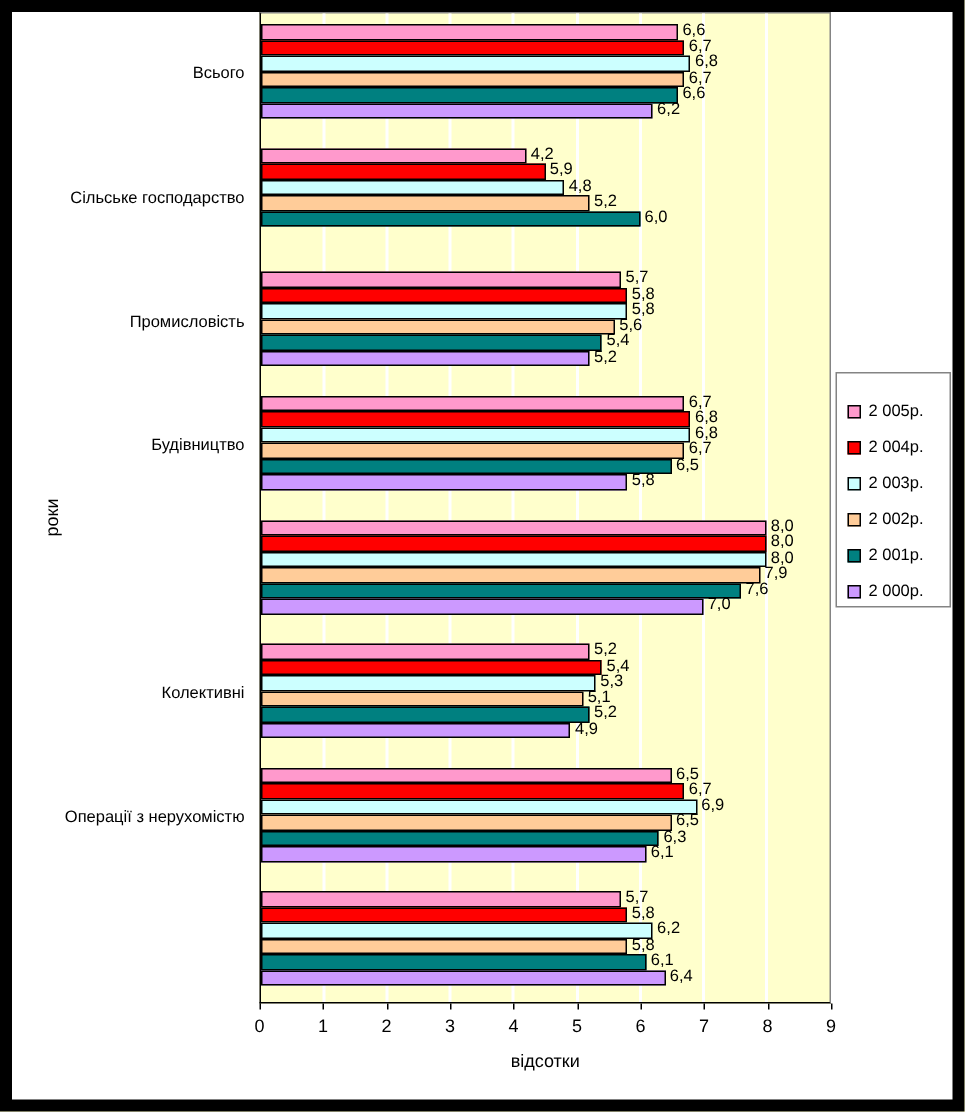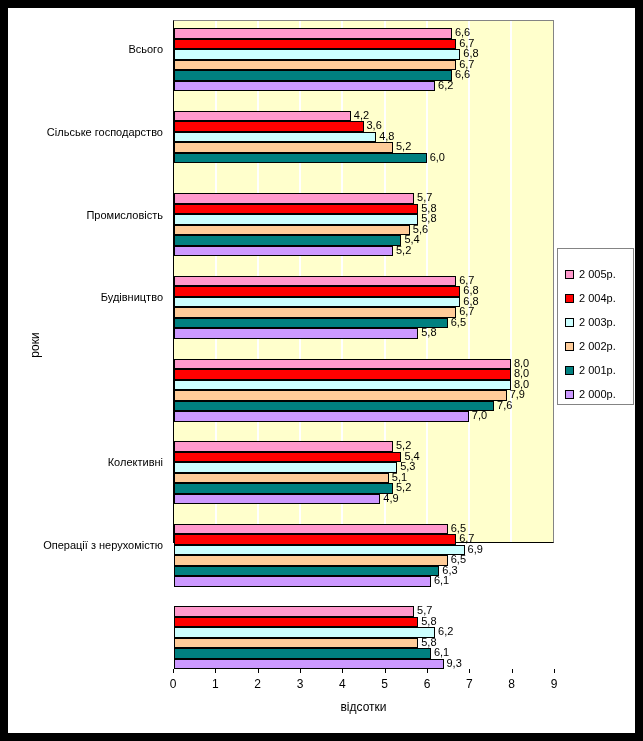--- a/index.html
+++ b/index.html
@@ -8,21 +8,21 @@
     background:#000;
     font-family:"Liberation Sans", sans-serif;
     position:relative;
     overflow:hidden;
   }
   .inner{
     position:absolute;left:8px;top:8px;width:627px;height:725px;
     background:#fff;
   }
   .plot-area{
-    position:absolute;left:165px;top:12px;width:381px;height:523px;
+    position:absolute;left:165px;top:0px;width:381px;height:661px;
     background:#FFFFCC;
     border-top:1px solid #848484;
     border-right:1px solid #848484;
     border-left:1px solid #000;
     border-bottom:1px solid #000;
     box-sizing:border-box;
   }
   .gridline{
     position:absolute;top:0;bottom:0;width:2px;margin-left:-1px;
     background:#FFFFFF;
@@ -139,21 +139,21 @@
           <div class="bar-value" style="left: calc(68.8889% + 3px);">6,2</div>
         </div>
       </div>
       <div class="bar-group" style="top: 82.625px; height: 82.625px;">
         <div class="bar-row">
           <div class="bar" style="width: 46.6667%; background: rgb(255, 153, 204);"></div>
           <div class="bar-value" style="left: calc(46.6667% + 3px);">4,2</div>
         </div>
         <div class="bar-row">
           <div class="bar" style="width: 50%; background: rgb(255, 0, 0);"></div>
-          <div class="bar-value" style="left: calc(50% + 3px);">3,6</div>
+          <div class="bar-value" style="left: calc(50% + 3px);">5,9</div>
         </div>
         <div class="bar-row">
           <div class="bar" style="width: 53.3333%; background: rgb(204, 255, 255);"></div>
           <div class="bar-value" style="left: calc(53.3333% + 3px);">4,8</div>
         </div>
         <div class="bar-row">
           <div class="bar" style="width: 57.7778%; background: rgb(255, 204, 153);"></div>
           <div class="bar-value" style="left: calc(57.7778% + 3px);">5,2</div>
         </div>
         <div class="bar-row">
@@ -307,21 +307,21 @@
         <div class="bar-row">
           <div class="bar" style="width: 64.4444%; background: rgb(255, 204, 153);"></div>
           <div class="bar-value" style="left: calc(64.4444% + 3px);">5,8</div>
         </div>
         <div class="bar-row">
           <div class="bar" style="width: 67.7778%; background: rgb(0, 128, 128);"></div>
           <div class="bar-value" style="left: calc(67.7778% + 3px);">6,1</div>
         </div>
         <div class="bar-row">
           <div class="bar" style="width: 71.1111%; background: rgb(204, 153, 255);"></div>
-          <div class="bar-value" style="left: calc(71.1111% + 3px);">9,3</div>
+          <div class="bar-value" style="left: calc(71.1111% + 3px);">6,4</div>
         </div>
       </div>
     </div>
   <div id="ticks-layer">
       <div class="tick" style="left: 165px;"></div>
       <div class="tick-label" style="left: 165px;">0</div>
       <div class="tick" style="left: 207.333px;"></div>
       <div class="tick-label" style="left: 207.333px;">1</div>
       <div class="tick" style="left: 249.667px;"></div>
       <div class="tick-label" style="left: 249.667px;">2</div>

